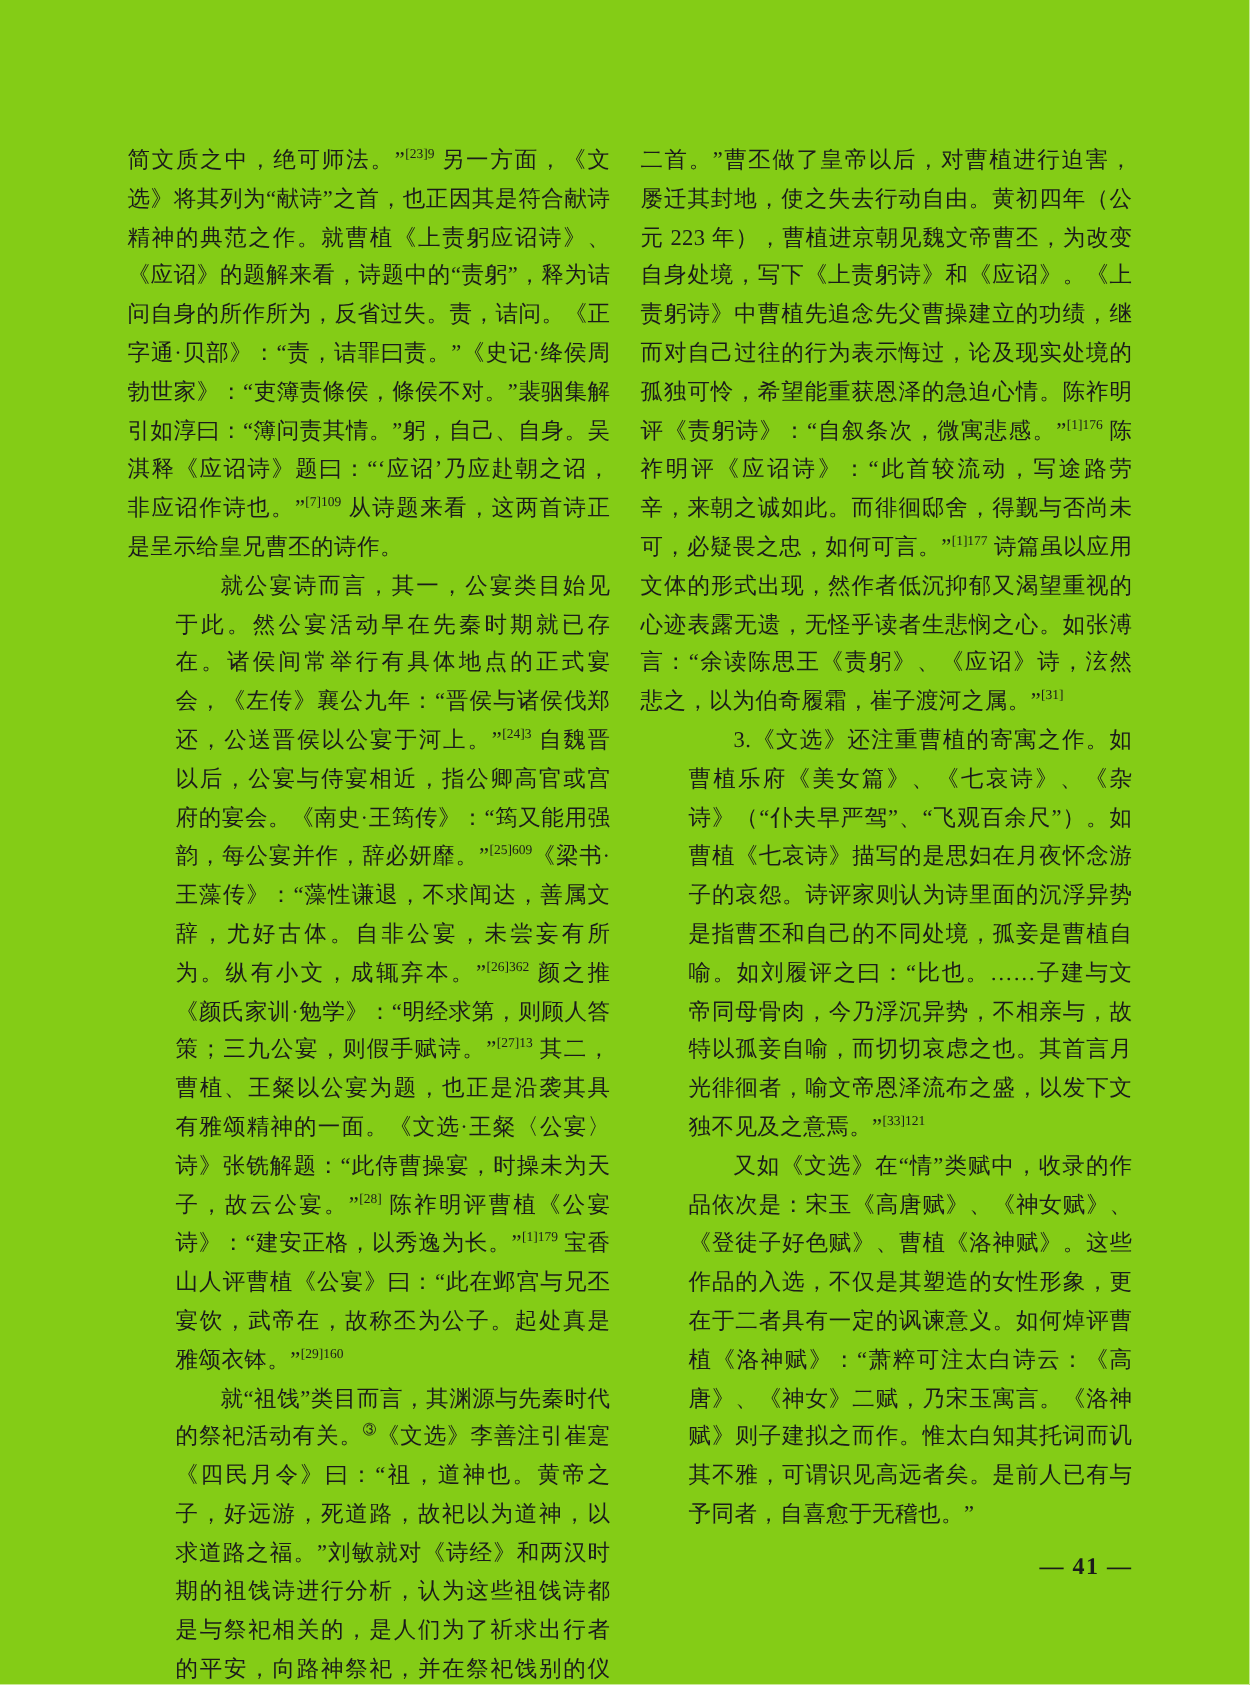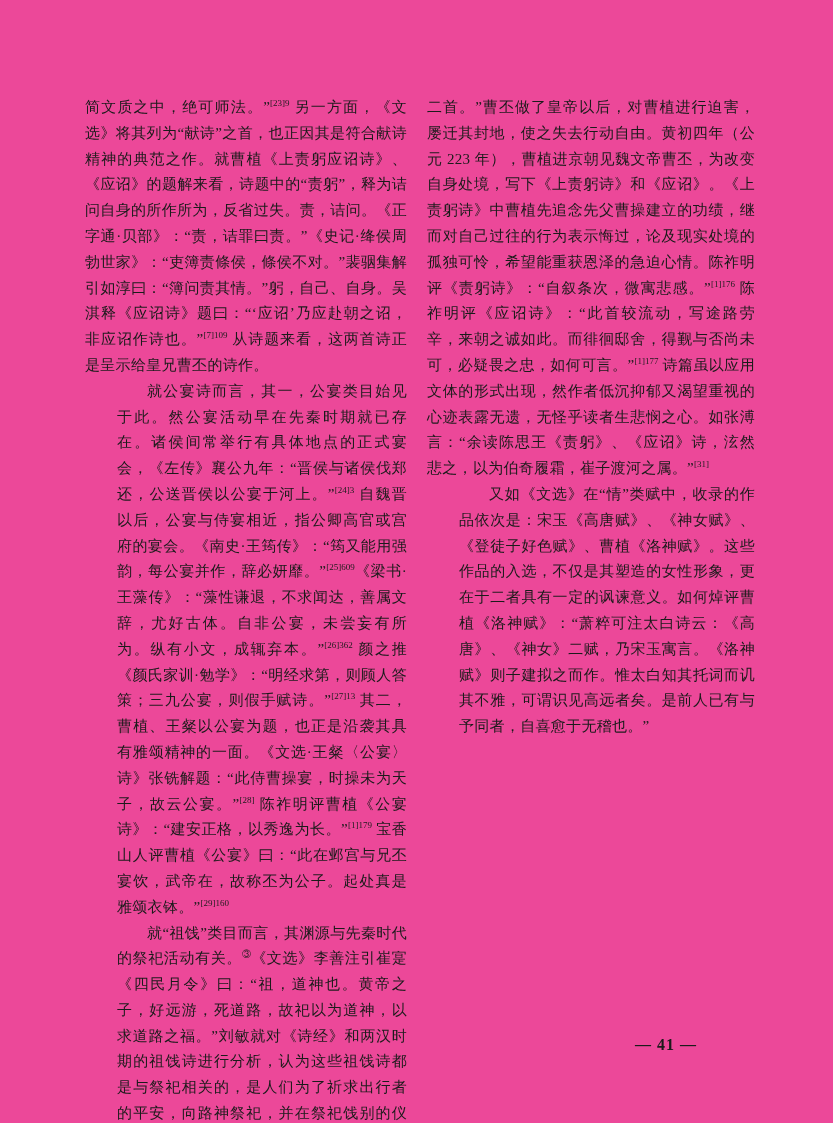--- a/index.html
+++ b/index.html
@@ -3,21 +3,21 @@
 <meta charset="utf-8">
 <style>
   html, body {
     margin: 0; padding: 0;
     background: #ffffff;
   }
   .page {
     position: relative;
     width: 833px; height: 1123px;
     margin: 0 auto;
-    background: #ec4899;
+    background: #84cc16;
     overflow: hidden;
     font-family: "Liberation Serif", "DejaVu Serif", serif;
     color: #1b1b1b;
   }
   .columns {
     position: absolute;
     top: 95px; left: 85px;
     display: flex;
     gap: 20px;
   }
@@ -37,36 +37,37 @@
     font-size: 9px;
     line-height: 0;
     letter-spacing: 0;
     vertical-align: super;
   }
   .page-number {
     position: absolute;
     top: 1036px;
     right: 78px;
     width: 120px;
-    text-align: left;
+    text-align: right;
     font-size: 16px;
     font-weight: bold;
     letter-spacing: 1px;
   }
 </style>
 </head>
 <body>
 
 <div class="page">
   <div class="columns">
     <div class="col left">
         <p class="para">简文质之中，绝可师法。”<sup class="cite">[23]9</sup> 另一方面，《文选》将其列为“献诗”之首，也正因其是符合献诗精神的典范之作。就曹植《上责躬应诏诗》、《应诏》的题解来看，诗题中的“责躬”，释为诘问自身的所作所为，反省过失。责，诘问。《正字通·贝部》：“责，诘罪曰责。”《史记·绛侯周勃世家》：“吏簿责條侯，條侯不对。”裴骃集解引如淳曰：“簿问责其情。”躬，自己、自身。吴淇释《应诏诗》题曰：“‘应诏’乃应赴朝之诏，非应诏作诗也。”<sup class="cite">[7]109</sup> 从诗题来看，这两首诗正是呈示给皇兄曹丕的诗作。</p>
         <p class="para indent">就公宴诗而言，其一，公宴类目始见于此。然公宴活动早在先秦时期就已存在。诸侯间常举行有具体地点的正式宴会，《左传》襄公九年：“晋侯与诸侯伐郑还，公送晋侯以公宴于河上。”<sup class="cite">[24]3</sup> 自魏晋以后，公宴与侍宴相近，指公卿高官或宫府的宴会。《南史·王筠传》：“筠又能用强韵，每公宴并作，辞必妍靡。”<sup class="cite">[25]609</sup>《梁书·王藻传》：“藻性谦退，不求闻达，善属文辞，尤好古体。自非公宴，未尝妄有所为。纵有小文，成辄弃本。”<sup class="cite">[26]362</sup> 颜之推《颜氏家训·勉学》：“明经求第，则顾人答策；三九公宴，则假手赋诗。”<sup class="cite">[27]13</sup> 其二，曹植、王粲以公宴为题，也正是沿袭其具有雅颂精神的一面。《文选·王粲〈公宴〉诗》张铣解题：“此侍曹操宴，时操未为天子，故云公宴。”<sup class="cite">[28]</sup> 陈祚明评曹植《公宴诗》：“建安正格，以秀逸为长。”<sup class="cite">[1]179</sup> 宝香山人评曹植《公宴》曰：“此在邺宫与兄丕宴饮，武帝在，故称丕为公子。起处真是雅颂衣钵。”<sup class="cite">[29]160</sup></p>
         <p class="para indent">就“祖饯”类目而言，其渊源与先秦时代的祭祀活动有关。<sup class="cite">③</sup>《文选》李善注引崔寔《四民月令》曰：“祖，道神也。黄帝之子，好远游，死道路，故祀以为道神，以求道路之福。”刘敏就对《诗经》和两汉时期的祖饯诗进行分析，认为这些祖饯诗都是与祭祀相关的，是人们为了祈求出行者的平安，向路神祭祀，并在祭祀饯别的仪式上“赠”与远行之人的诗歌。</p>
         <p class="para indent">其特点有三个：一是宗教色彩比较浓厚；二是送行双方身份的显赫，使诗歌显得雍容典雅，政治色彩较浓，祖饯诗成为贵族的专利；三是祖饯兼有祀神与社交的双重功能，可以通过祖饯诗来沟通联络感情。 魏晋以来，祖饯赋诗活动盛行，如《梁书·昭明太子传》记载，萧统“每游宴祖道，赋诗至十数韵。” 因此萧统注重具有一定仪式性的祖饯类目，也就不足为奇了。</p>
       </div>
     <div class="col right">
         <p class="para">二首。”曹丕做了皇帝以后，对曹植进行迫害，屡迁其封地，使之失去行动自由。黄初四年（公元 223 年），曹植进京朝见魏文帝曹丕，为改变自身处境，写下《上责躬诗》和《应诏》。《上责躬诗》中曹植先追念先父曹操建立的功绩，继而对自己过往的行为表示悔过，论及现实处境的孤独可怜，希望能重获恩泽的急迫心情。陈祚明评《责躬诗》：“自叙条次，微寓悲感。”<sup class="cite">[1]176</sup> 陈祚明评《应诏诗》：“此首较流动，写途路劳辛，来朝之诚如此。而徘徊邸舍，得觐与否尚未可，必疑畏之忠，如何可言。”<sup class="cite">[1]177</sup> 诗篇虽以应用文体的形式出现，然作者低沉抑郁又渴望重视的心迹表露无遗，无怪乎读者生悲悯之心。如张溥言：“余读陈思王《责躬》、《应诏》诗，泫然悲之，以为伯奇履霜，崔子渡河之属。”<sup class="cite">[31]</sup></p>
+        <p class="para indent">3.《文选》还注重曹植的寄寓之作。如曹植乐府《美女篇》、《七哀诗》、《杂诗》（“仆夫早严驾”、“飞观百余尺”）。如曹植《七哀诗》描写的是思妇在月夜怀念游子的哀怨。诗评家则认为诗里面的沉浮异势是指曹丕和自己的不同处境，孤妾是曹植自喻。如刘履评之曰：“比也。……子建与文帝同母骨肉，今乃浮沉异势，不相亲与，故特以孤妾自喻，而切切哀虑之也。其首言月光徘徊者，喻文帝恩泽流布之盛，以发下文独不见及之意焉。”<sup class="cite">[33]121</sup></p>
         <p class="para indent">又如《文选》在“情”类赋中，收录的作品依次是：宋玉《高唐赋》、《神女赋》、《登徒子好色赋》、曹植《洛神赋》。这些作品的入选，不仅是其塑造的女性形象，更在于二者具有一定的讽谏意义。如何焯评曹植《洛神赋》：“萧粹可注太白诗云：《高唐》、《神女》二赋，乃宋玉寓言。《洛神赋》则子建拟之而作。惟太白知其托词而讥其不雅，可谓识见高远者矣。是前人已有与予同者，自喜愈于无稽也。”</p>
       </div>
   </div>
   <div class="page-number">— 41 —</div>
 </div>
 
 </body></html>

